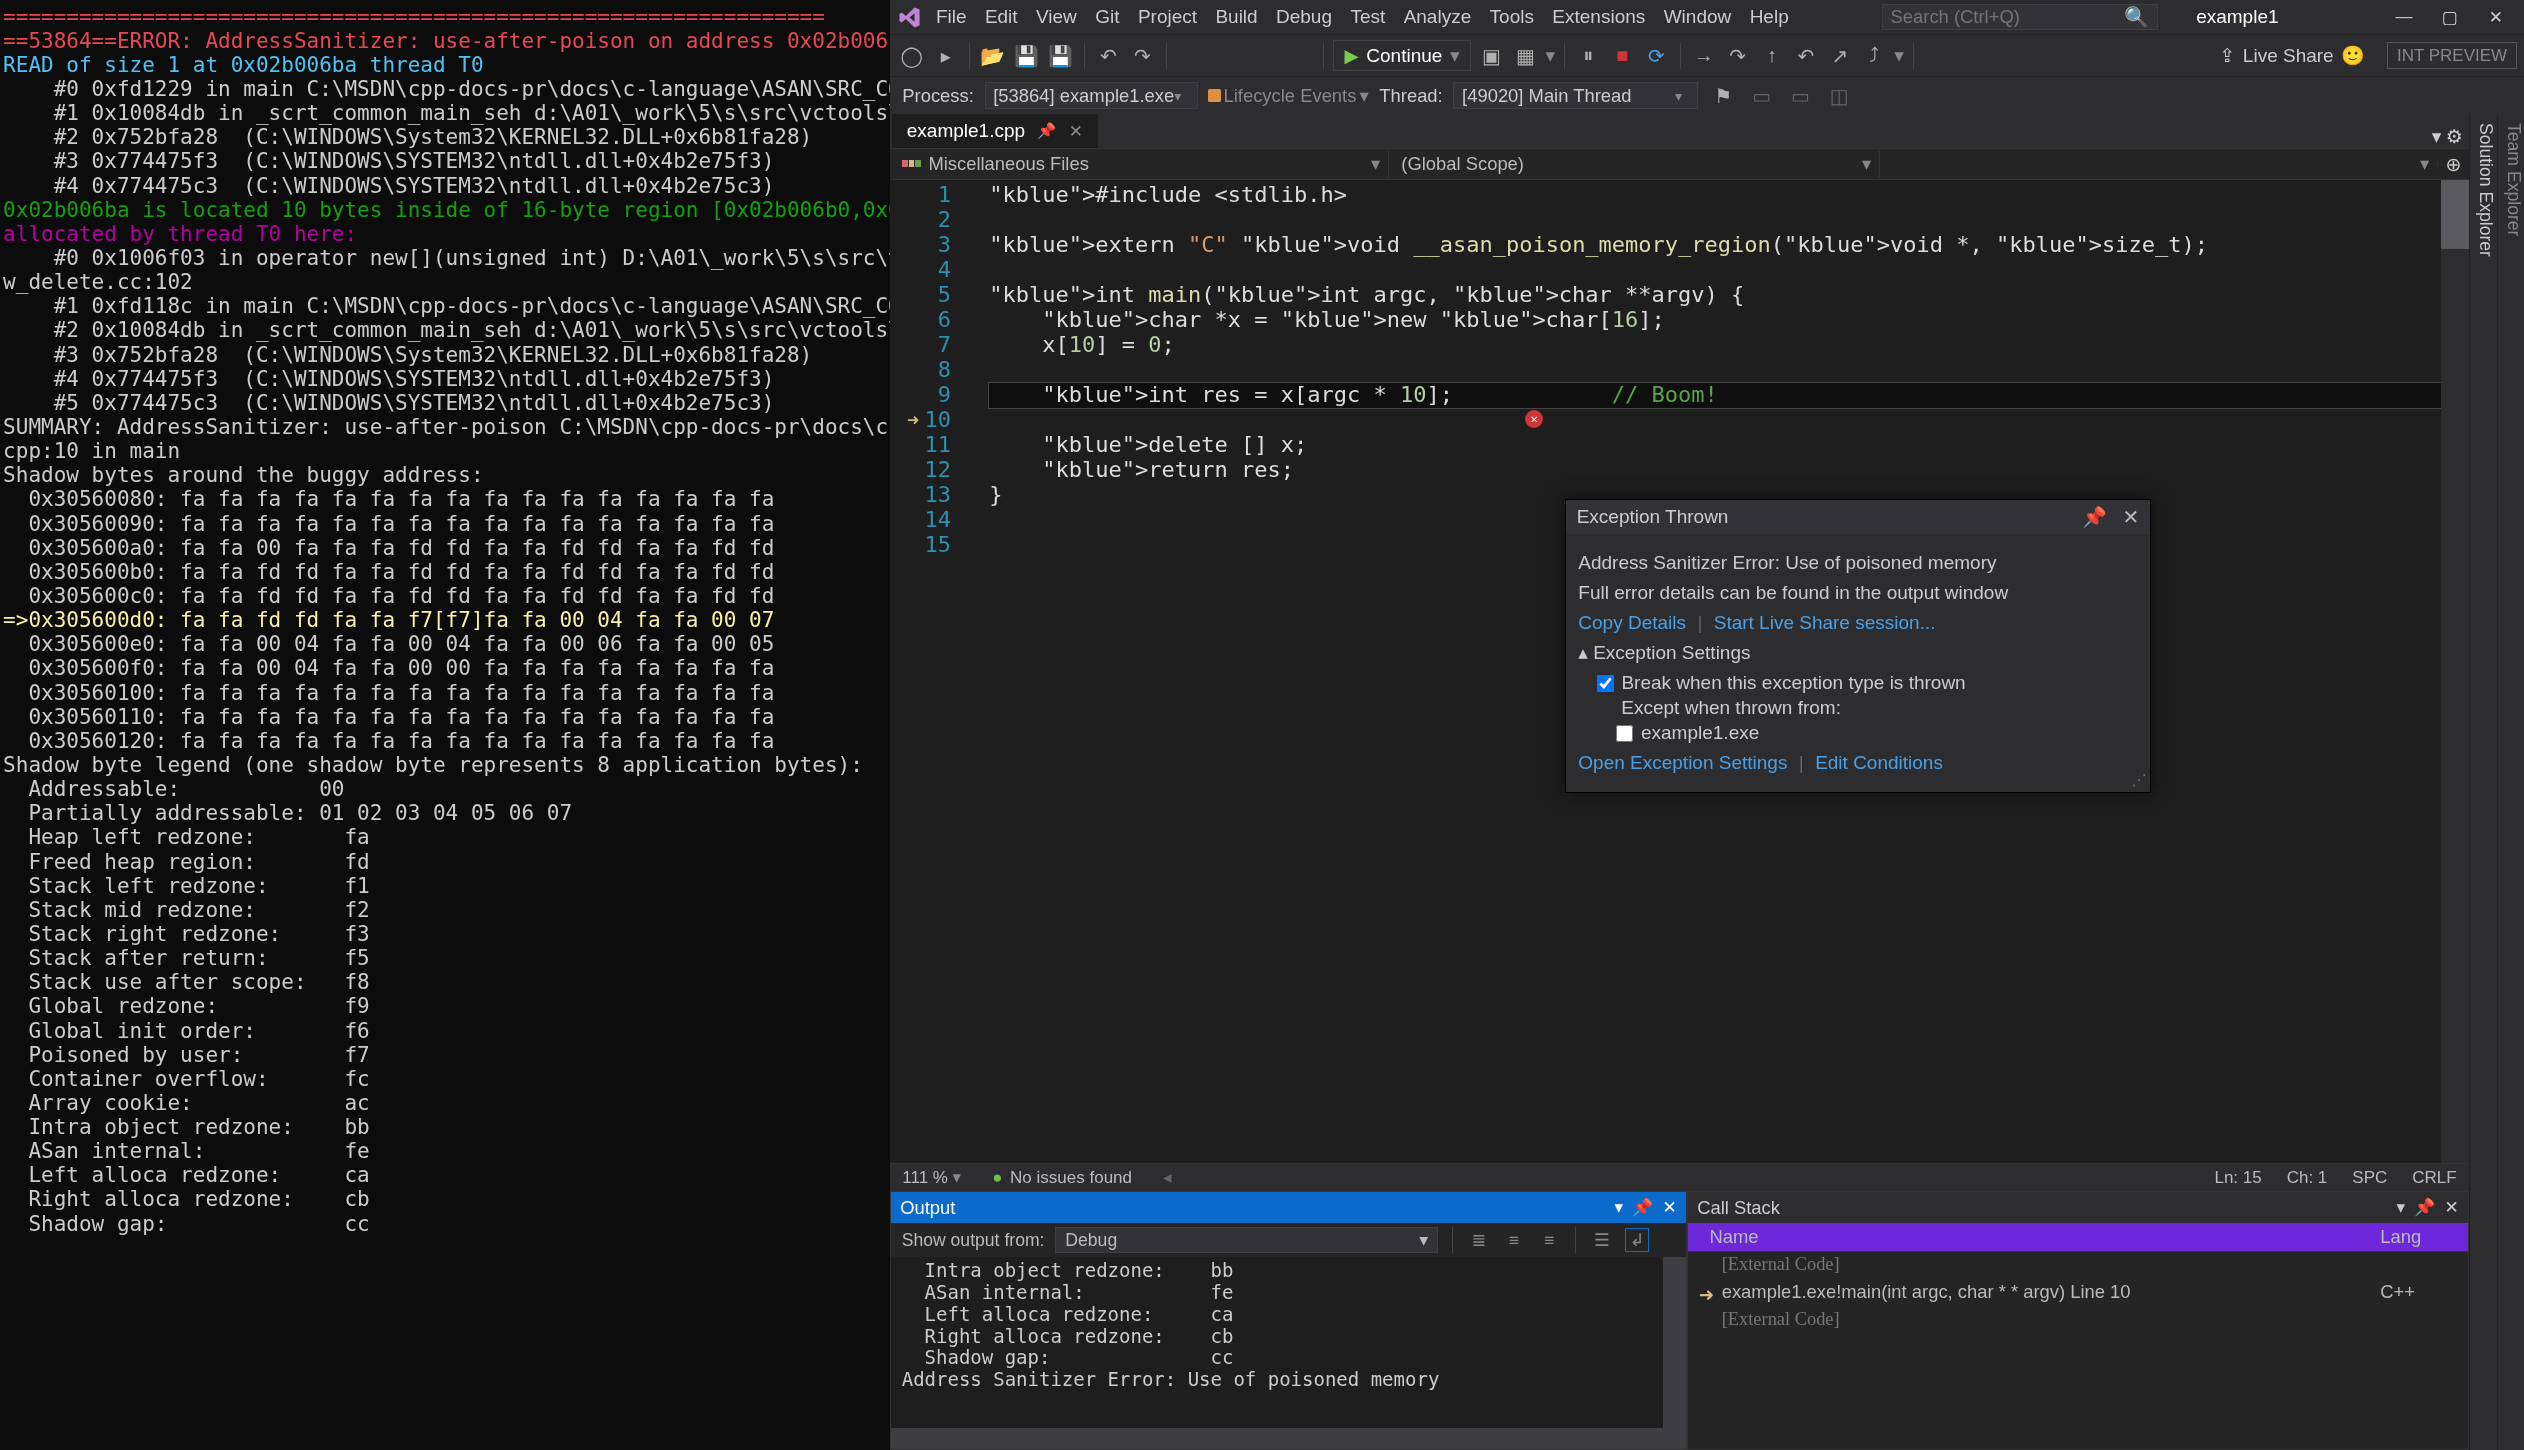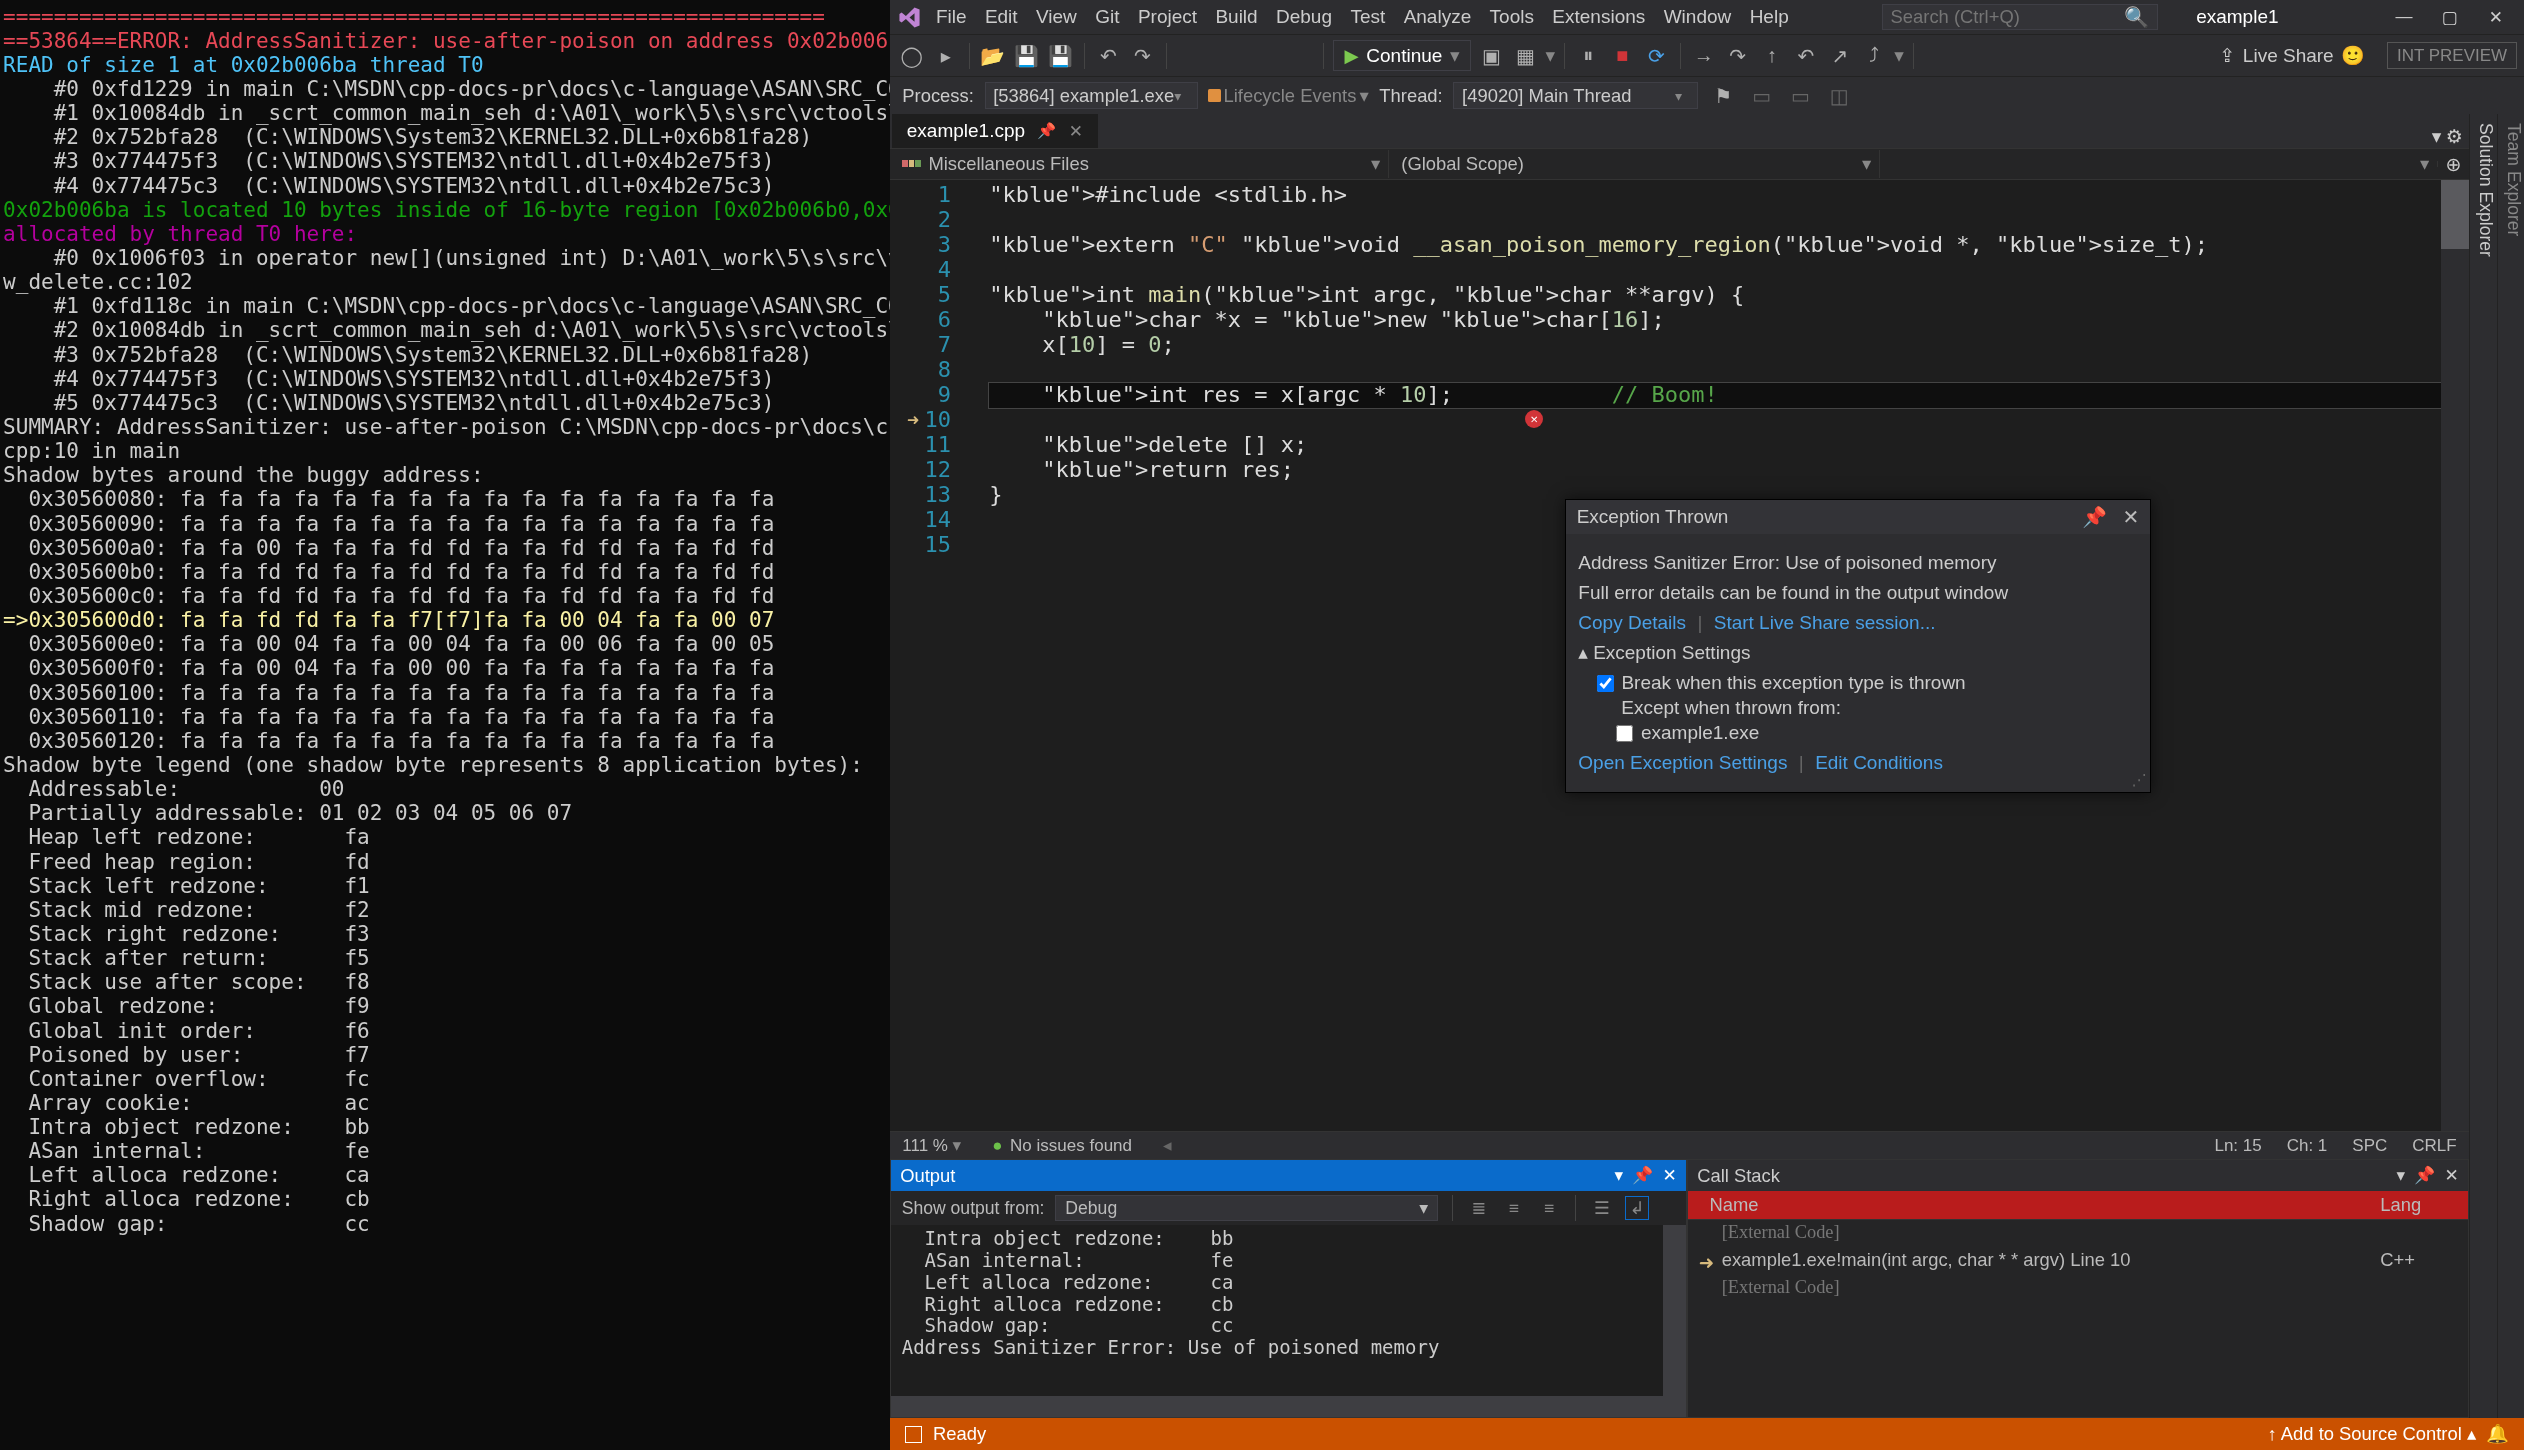--- a/index.html
+++ b/index.html
@@ -84,21 +84,21 @@
   .panelhead .r{margin-left:auto; display:flex; gap:9.2px; align-items:center;}
   .panelhead .r span{font-size:17px;}
   .outputctl{ height:34px; background:#252526; display:flex; align-items:center; padding:0 10.7px; gap:10.7px; color:#bbb; font-size:17.6px;}
   .outputctl .dd{ background:#333337; border:0.8px solid #3f3f46; padding:1.5px 9.2px; width:383px; display:flex; justify-content:space-between;}
   .outputctl .tbtn{ width:24.5px; height:24.5px; display:flex; align-items:center; justify-content:center; color:#888;}
   .outputctl .tbtn.active{border:0.8px solid #0a6bcb;}
   .outputbody{ flex:1; background:#1e1e1e; font-family:Consolas, monospace; font-size:19px; color:#ccc; padding:3.1px 10.7px; line-height:1.15; white-space:pre; overflow:hidden; position:relative;}
   .outputbody .vsb{position:absolute; right:0; top:0; width:23px; height:100%; background:#3e3e42;}
   .outputbody .hsb{position:absolute; left:0; bottom:0; width:100%; height:21.5px; background:#3e3e42;}
   .cstable{ flex:1; background:#252526; color:#bbb; font-size:18.4px;}
-  .cshead{ display:flex; background:#b91c1c; padding:3.1px 10.7px; border-bottom:0.8px solid #333;}
+  .cshead{ display:flex; background:#6d28d9; padding:3.1px 10.7px; border-bottom:0.8px solid #333;}
   .csrow{ display:flex; padding:2.3px 10.7px; border-bottom:0.8px solid transparent;}
   .csrow.dim{color:#777;font-family:Liberation Serif, serif;}
   .csname{flex:1; padding-left:23px; position:relative;}
   .cslang{width:77px;}
   .csrow .arrow{position:absolute; left:0; top:3.1px; color:#d7ba7d;}
   
   .statusbar{ height:32px; background:#ca5100; color:#fff; display:flex; align-items:center; padding:0 15.3px; font-size:18.4px;}
   .statusbar .box{width:17px; height:17px; border:1.5px solid #fff; margin-right:10.7px;}
   .statusbar .r{margin-left:auto; display:flex; align-items:center; gap:10.7px;}
   
@@ -383,23 +383,15 @@
           <div class="row">
             <span class="exc-link">Open Exception Settings</span>
             <span class="exc-sep">|</span>
             <span class="exc-link">Edit Conditions</span>
           </div>
         </div>
         <span class="exc-grip">⋰</span>
       </div>
     </div>
 
-    <div class="statusbar">
-      <span class="box"></span>
-      <span>Ready</span>
-      <div class="r">
-        <span>↑ <span>Add to Source Control</span> ▴</span>
-        <span>🔔</span>
-      </div>
-    </div>
   </div>
 </div>
 
 
 </body></html>

